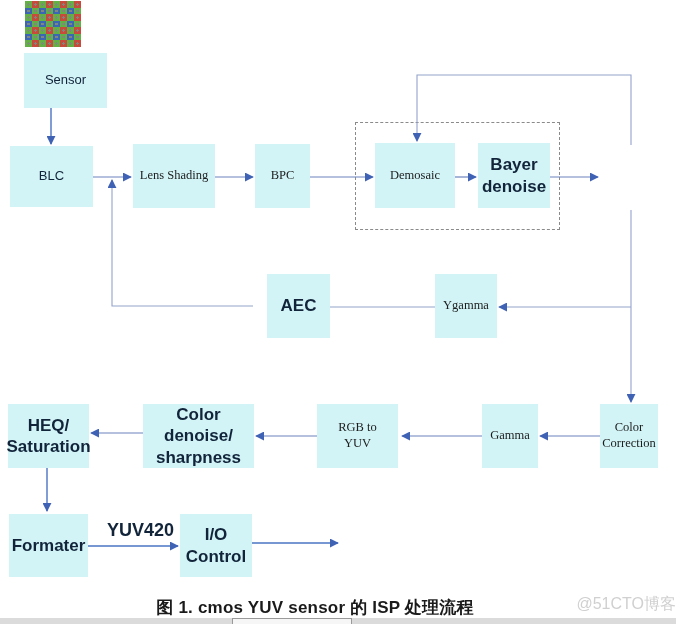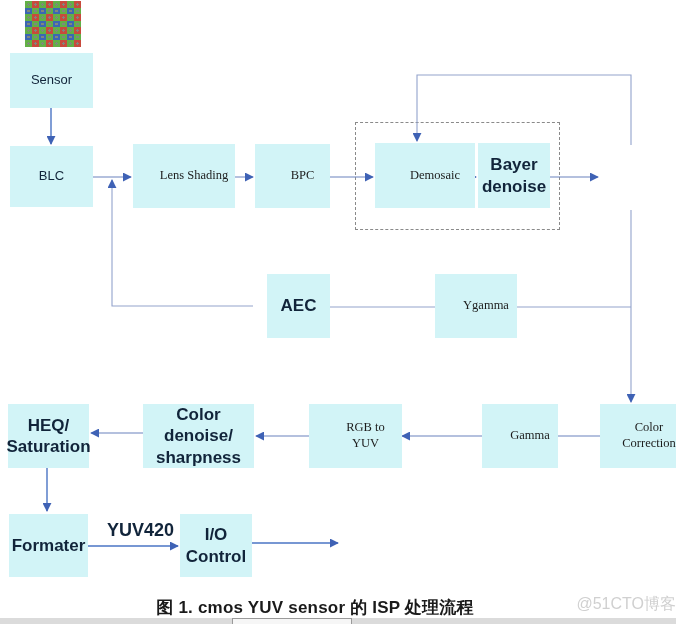--- a/index.html
+++ b/index.html
@@ -6,36 +6,36 @@
   #canvas{
     position:relative;width:676px;height:624px;background:#ffffff;
     font-family:"Liberation Sans",sans-serif;overflow:hidden;
   }
   
   .node{
     position:absolute;background:#d2f4f7;color:#11243a;
     display:flex;align-items:center;justify-content:center;text-align:center;
     white-space:pre-line;line-height:1.25;font-size:17px;
   }
-  .node.serif{font-family:"Liberation Serif",serif;color:#1c1c1c;font-size:12.5px;font-weight:400;padding-left:20px;}
+  .node.serif{font-family:"Liberation Serif",serif;color:#1c1c1c;font-size:12.5px;font-weight:400;}
   .node.sans{font-family:"Liberation Sans",sans-serif;font-weight:600;}
   .node.sans-reg{font-family:"Liberation Sans",sans-serif;font-weight:400;font-size:13px;}
   
-  .n-sensor        {left:10px; top:53px;  width:83px;  height:55px;}
+  .n-sensor        {left:24px; top:53px;  width:83px;  height:55px;}
   .n-blc           {left:10px; top:146px; width:83px;  height:61px;}
   .n-lens-shading  {left:133px;top:144px; width:82px;  height:64px;}
   .n-bpc           {left:255px;top:144px; width:55px;  height:64px;}
   .n-demosaic      {left:375px;top:143px; width:80px;  height:65px;}
   .n-bayer-denoise {left:478px;top:143px; width:72px;  height:65px;}
   .n-awb           {left:600px;top:145px; width:62px;  height:65px;}
   .n-aec           {left:267px;top:274px; width:63px;  height:64px;}
   .n-ygamma        {left:435px;top:274px; width:62px;  height:64px;}
   .n-color-correction{left:600px;top:404px;width:58px; height:64px;}
   .n-gamma         {left:482px;top:404px; width:56px;  height:64px;}
-  .n-rgb-to-yuv    {left:309px;top:404px; width:73px;  height:64px;}
+  .n-rgb-to-yuv    {left:317px;top:404px; width:81px;  height:64px;}
   .n-color-denoise {left:143px;top:404px; width:111px; height:64px;}
   .n-heq           {left:8px;  top:404px; width:81px;  height:64px;}
   .n-formater      {left:9px;  top:514px; width:79px;  height:63px;}
   .n-io-control    {left:180px;top:514px; width:72px;  height:63px;}
   
   .dashed-group{
     position:absolute;left:355px;top:122px;width:203px;height:106px;
     border:1px dashed #8a8a8a;background:transparent;
   }
   

